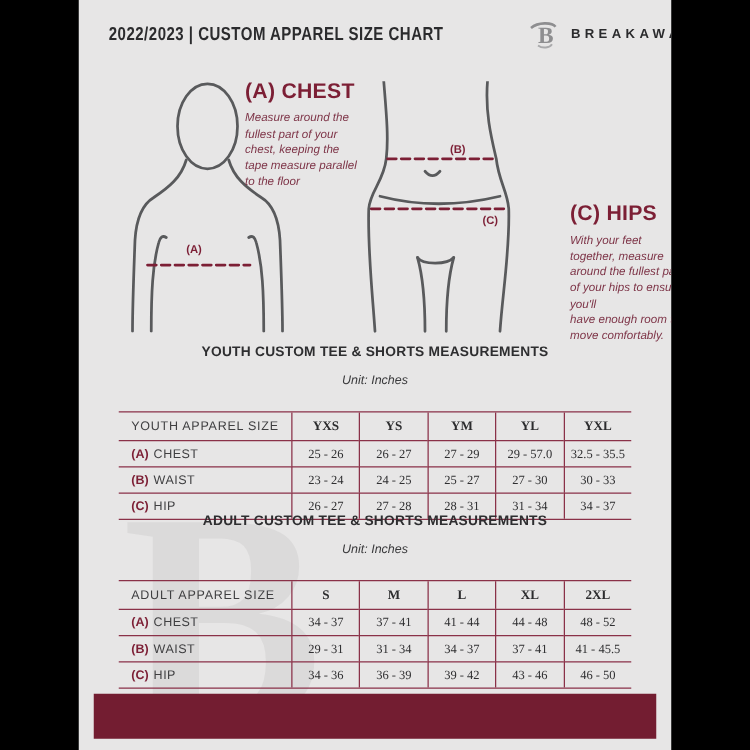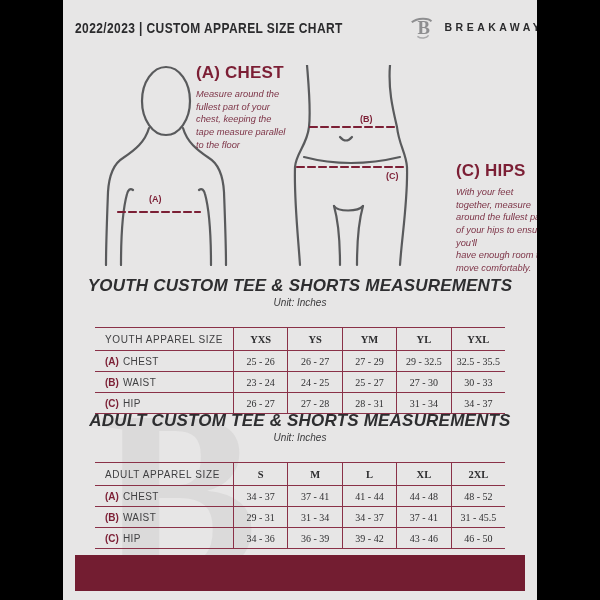--- a/index.html
+++ b/index.html
@@ -15,41 +15,41 @@
   html,body{width:600px;height:600px;background:#000;overflow:hidden;}
   body{font-family:"Liberation Sans", sans-serif;}
   .stage{position:relative;width:600px;height:600px;background:#000;}
   .page{position:absolute;left:63px;top:0;width:474px;height:600px;background:var(--page-bg);overflow:hidden;}
 
   
   .watermark{position:absolute;left:35px;top:386px;font-family:"Liberation Serif",serif;font-weight:700;
     font-size:240px;line-height:.9;color:rgba(70,70,75,.07);z-index:0;}
 
   
-  .hdr{position:absolute;top:0;left:14px;right:0;height:54px;display:flex;align-items:center;
-    justify-content:center;padding:0 20px 0 24px;z-index:2;}
+  .hdr{position:absolute;top:0;left:0;right:0;height:54px;display:flex;align-items:center;
+    justify-content:space-between;padding:0 20px 0 24px;z-index:2;}
   .doc-title{font-weight:700;font-size:15px;letter-spacing:.5px;color:#2b2b2d;
     transform:scaleX(.8);transform-origin:left center;white-space:nowrap;}
   .brand{display:flex;align-items:center;gap:7px;}
   .brand-name{font-size:10.5px;font-weight:700;letter-spacing:3.5px;color:#2b2b2d;}
 
   
   .diagram{position:absolute;top:54px;left:0;right:0;height:218px;z-index:2;}
   .fig{position:absolute;}
   .fig path,.fig ellipse{fill:none;stroke:var(--stroke);stroke-width:2.2;stroke-linecap:round;}
   .fig .dash{stroke:var(--accent);stroke-width:2.2;stroke-dasharray:7 4;}
   .marker{position:absolute;font-size:9px;font-weight:700;color:var(--accent);}
   .guide-block{position:absolute;}
   .guide-heading{font-size:17px;font-weight:700;color:var(--accent);margin-bottom:5px;letter-spacing:.2px;}
   .guide-body{font-size:9.3px;font-style:italic;color:var(--para);line-height:1.36;white-space:pre-line;}
 
   
   .tbl-section{position:absolute;left:0;right:0;text-align:center;z-index:2;}
-  .tbl-title{font-size:17px;font-weight:700;letter-spacing:.2px;color:#2e2e30;font-style:italic;}
-  .tbl-unit{font-size:10px;font-style:italic;color:#3a3a3c;margin-top:1px;}
+  .tbl-title{font-size:11px;font-weight:700;letter-spacing:.2px;color:#2e2e30;}
+  .tbl-unit{font-size:10px;font-style:italic;color:#3a3a3c;margin-top:11px;}
   .size-table{display:grid;grid-template-columns:138px repeat(5,1fr);width:410px;margin:19px auto 0;
     border-top:1.5px solid var(--border);border-bottom:1.5px solid var(--border);text-align:left;}
   .cell{height:21px;display:flex;align-items:center;justify-content:center;font-size:10px;color:var(--ink);
     border-top:1px solid var(--border);}
   .cell.hd{height:22px;border-top:none;}
   .cell.lab{justify-content:flex-start;padding-left:10px;}
   .cell.vline{border-left:1px solid var(--border);font-family:Liberation Serif, serif;}
   .col-hd{font-weight:700;font-size:10.5px;color:#2c2c2e;}
   .row-hd{font-size:10px;letter-spacing:.6px;color:#3f3f41;}
   .pfx{font-weight:700;color:var(--accent);margin-right:4px;}
@@ -136,21 +136,21 @@
         <div class="cell hd vline col-hd">YL</div>
         <div class="cell hd vline col-hd">YXL</div>
 
         <div class="cell lab">
           <span class="pfx">(A)</span>
           <span class="row-lab">CHEST</span>
         </div>
         <div class="cell vline">25 - 26</div>
         <div class="cell vline">26 - 27</div>
         <div class="cell vline">27 - 29</div>
-        <div class="cell vline">29 - 32.5</div>
+        <div class="cell vline">29 - 57.0</div>
         <div class="cell vline">32.5 - 35.5</div>
 
         <div class="cell lab">
           <span class="pfx">(B)</span>
           <span class="row-lab">WAIST</span>
         </div>
         <div class="cell vline">23 - 24</div>
         <div class="cell vline">24 - 25</div>
         <div class="cell vline">25 - 27</div>
         <div class="cell vline">27 - 30</div>
@@ -190,21 +190,21 @@
         <div class="cell vline">48 - 52</div>
 
         <div class="cell lab">
           <span class="pfx">(B)</span>
           <span class="row-lab">WAIST</span>
         </div>
         <div class="cell vline">29 - 31</div>
         <div class="cell vline">31 - 34</div>
         <div class="cell vline">34 - 37</div>
         <div class="cell vline">37 - 41</div>
-        <div class="cell vline">31 - 45.5</div>
+        <div class="cell vline">41 - 45.5</div>
 
         <div class="cell lab">
           <span class="pfx">(C)</span>
           <span class="row-lab">HIP</span>
         </div>
         <div class="cell vline">34 - 36</div>
         <div class="cell vline">36 - 39</div>
         <div class="cell vline">39 - 42</div>
         <div class="cell vline">43 - 46</div>
         <div class="cell vline">46 - 50</div>

